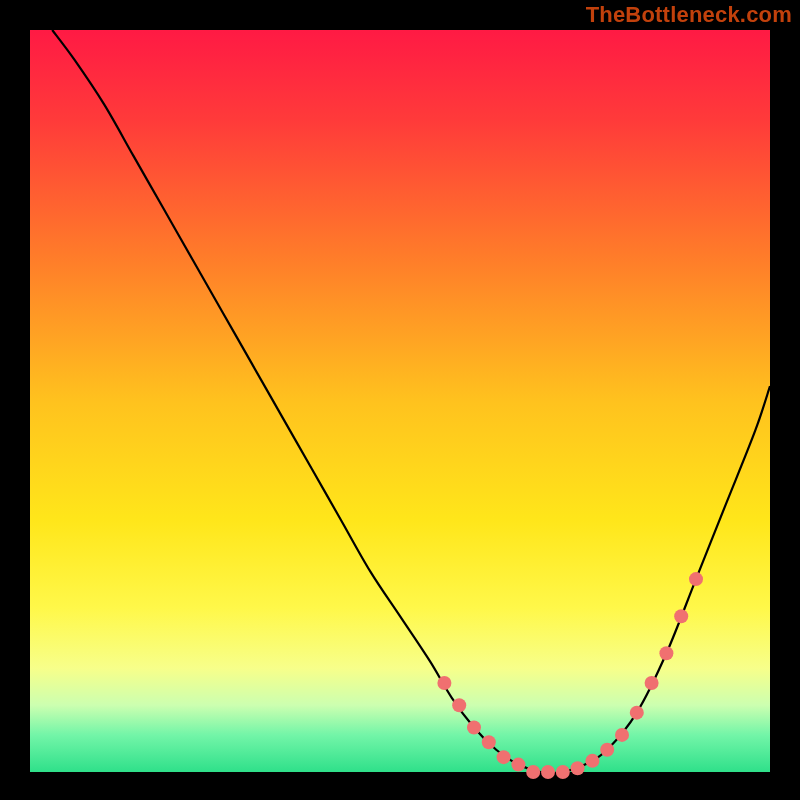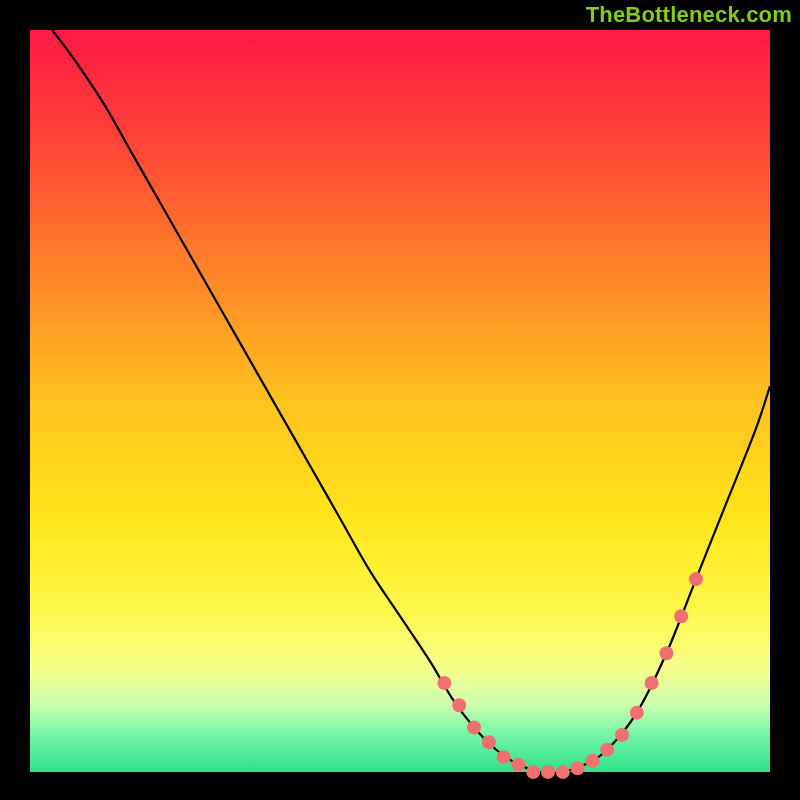--- a/index.html
+++ b/index.html
@@ -15,21 +15,21 @@
     position: absolute;
     inset: 0;
     background: #000;
   }
   .watermark {
     position: absolute;
     top: 2px;
     right: 8px;
     font-size: 22px;
     font-weight: 600;
-    color: #84cc16;
+    color: #c2410c;
     letter-spacing: 0.2px;
     user-select: none;
   }
   svg {
     display: block;
   }
 </style>
 </head>
 <body>
 

